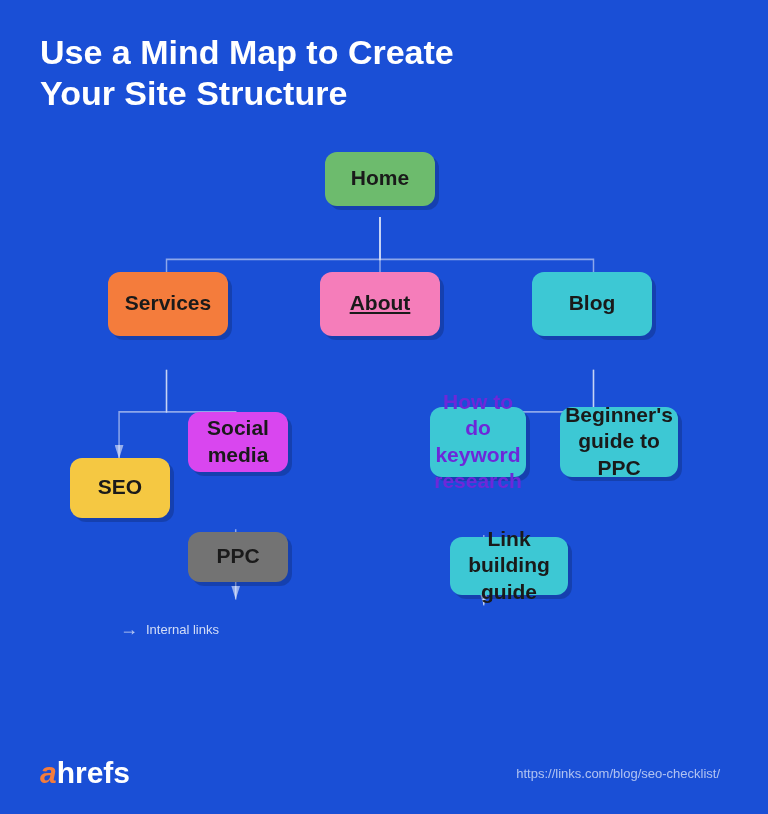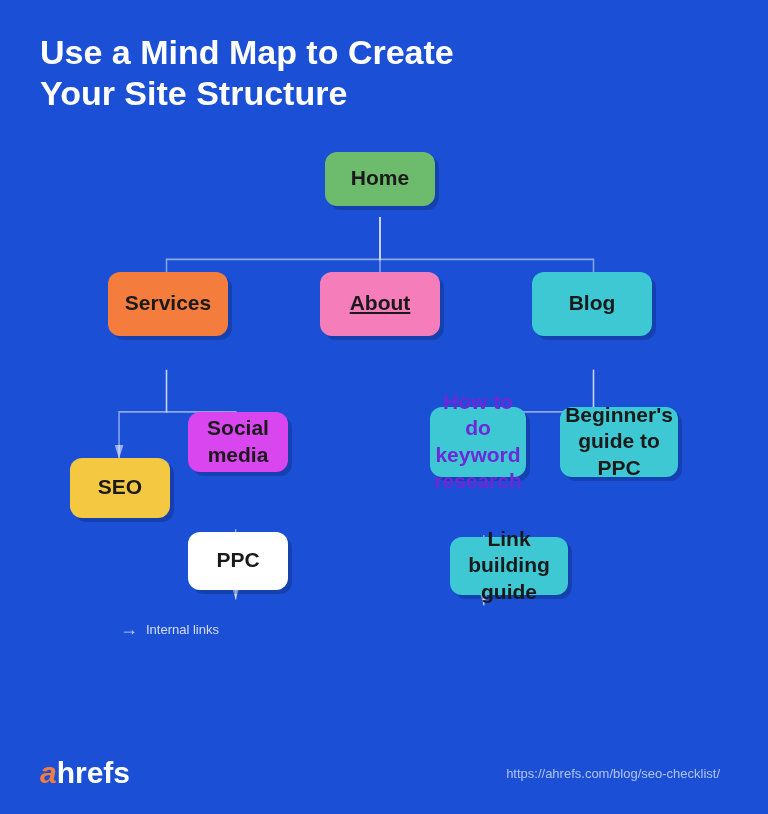--- a/index.html
+++ b/index.html
@@ -135,24 +135,24 @@
     .node-beginner {
       background-color: #3dc8d4;
       color: #1a1a1a;
       width: 118px;
       height: 70px;
       right: 42px;
       top: 265px;
     }
 
     .node-ppc {
-      background-color: #ffffff;
+      background-color: #737373;
       color: #1a1a1a;
       width: 100px;
-      height: 58px;
+      height: 50px;
       left: 148px;
       top: 390px;
     }
 
     .node-linkbuilding {
       background-color: #3dc8d4;
       color: #1a1a1a;
       width: 118px;
       height: 58px;
       left: 390px;
@@ -296,15 +296,15 @@
       <span class="legend-text">Internal links</span>
     </div>
 
   </div>
 
   <div class="footer">
     <div class="brand">
       <span class="brand-a">a</span>
       <span class="brand-hrefs">hrefs</span>
     </div>
-    <span class="brand-url">https://ahrefs.com/blog/seo-checklist/</span>
+    <span class="brand-url">https://links.com/blog/seo-checklist/</span>
   </div>
 </div>
 
 </body></html>

